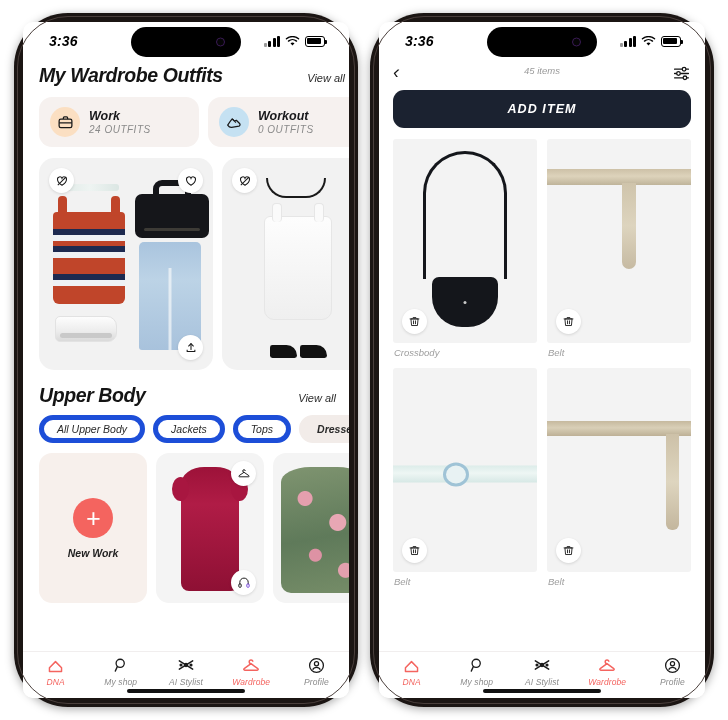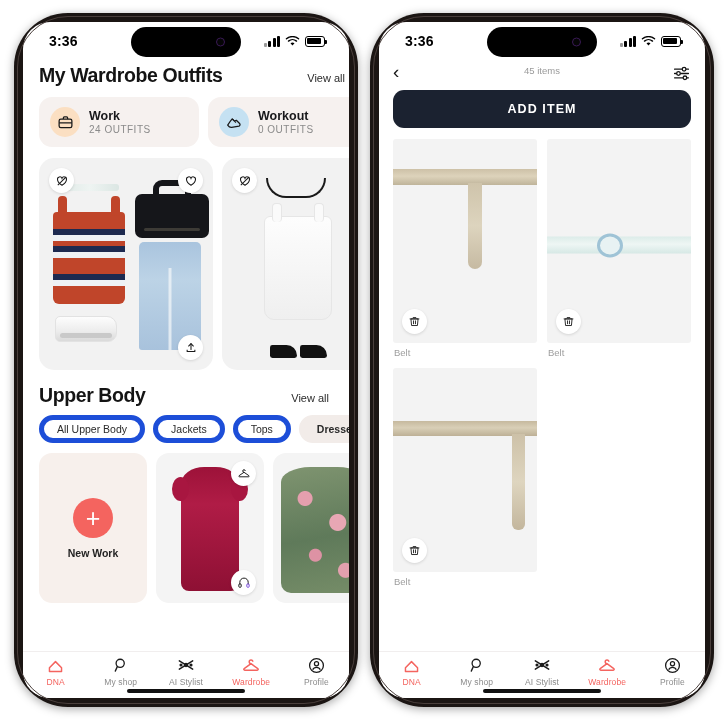--- a/index.html
+++ b/index.html
@@ -32,24 +32,25 @@
     content:"";
     position:absolute; inset:3px;
     border-radius:51px;
     border:1.5px solid #4a3f3c;
     pointer-events:none;
   }
   .screen {
     position: relative;
     width: 100%; height: 100%;
     background: #ffffff;
-    border-radius: 27px;
+    border-radius: 10px;
     overflow: hidden;
     display: flex;
     flex-direction: column;
+    font-style: italic;
   }
 
   
   .statusbar{
     position: relative;
     height: 38px;
     flex: 0 0 38px;
     display: flex; align-items: center;
     padding: 0 24px 0 26px;
     z-index: 5;
@@ -191,21 +192,21 @@
     width:60px;height:28px;
   }
   .heels::before,.heels::after{
     content:"";position:absolute;bottom:0;width:27px;height:13px;background:#111;
     border-radius:3px 13px 3px 3px;
   }
   .heels::before{left:0;} .heels::after{left:30px;}
 
   .sec-head{
     display:flex; align-items:baseline; justify-content:space-between;
-    padding: 14px 16px 8px 16px;
+    padding: 14px 9px 8px 16px;
     text-align: center;
   }
   .chip-row{ display:flex; gap:8px; padding-left:16px; overflow:hidden;}
   .chip{
     flex:0 0 auto; height:28px; padding:0 13px; border-radius:14px;
     border:5px solid #1d4ed8; background:#fff;
     display:flex; align-items:center; font-size:10.5px; color:#2a2a2a;
   }
   .chip.sel{ background:#f2ece9; border-color:#f2ece9; font-weight:600;}
   .item-row{ display:flex; gap:9px; padding:10px 0 0 16px; overflow:hidden;}
@@ -557,20 +558,35 @@
               <circle cx="14" cy="6" r="2.1" fill="#fff" stroke="#141414" stroke-width="1.5"></circle>
               <circle cx="7.5" cy="11" r="2.1" fill="#fff" stroke="#141414" stroke-width="1.5"></circle>
               <circle cx="15" cy="16" r="2.1" fill="#fff" stroke="#141414" stroke-width="1.5"></circle>
             </svg>
           </div>
         </div>
 
         <div class="add-btn">ADD ITEM</div>
 
         <div class="grid">
+          <div class="grid-cell">
+            <div class="grid-img">
+              <div class="crossbody">
+                <div class="strap"></div>
+                  <div class="flap"></div>
+              </div>
+              <div class="trash-btn">
+                <svg width="13" height="13" viewBox="0 0 20 20">
+                  <path d="M4.5 6h11l-1 10.2H5.5L4.5 6Z" fill="none" stroke="#1a1a1a" stroke-width="1.4" stroke-linejoin="round"></path>
+                  <path d="M3.2 6h13.6M8 4h4M8.5 9v4.5M11.5 9v4.5" stroke="#1a1a1a" stroke-width="1.4" stroke-linecap="round"></path>
+                </svg>
+              </div>
+            </div>
+            <div class="grid-label">Crossbody</div>
+          </div>
 
           <div class="grid-cell">
             <div class="grid-img">
               <div class="belt-woven"></div>
               <div class="trash-btn">
                 <svg width="13" height="13" viewBox="0 0 20 20">
                   <path d="M4.5 6h11l-1 10.2H5.5L4.5 6Z" fill="none" stroke="#1a1a1a" stroke-width="1.4" stroke-linejoin="round"></path>
                   <path d="M3.2 6h13.6M8 4h4M8.5 9v4.5M11.5 9v4.5" stroke="#1a1a1a" stroke-width="1.4" stroke-linecap="round"></path>
                 </svg>
               </div>

